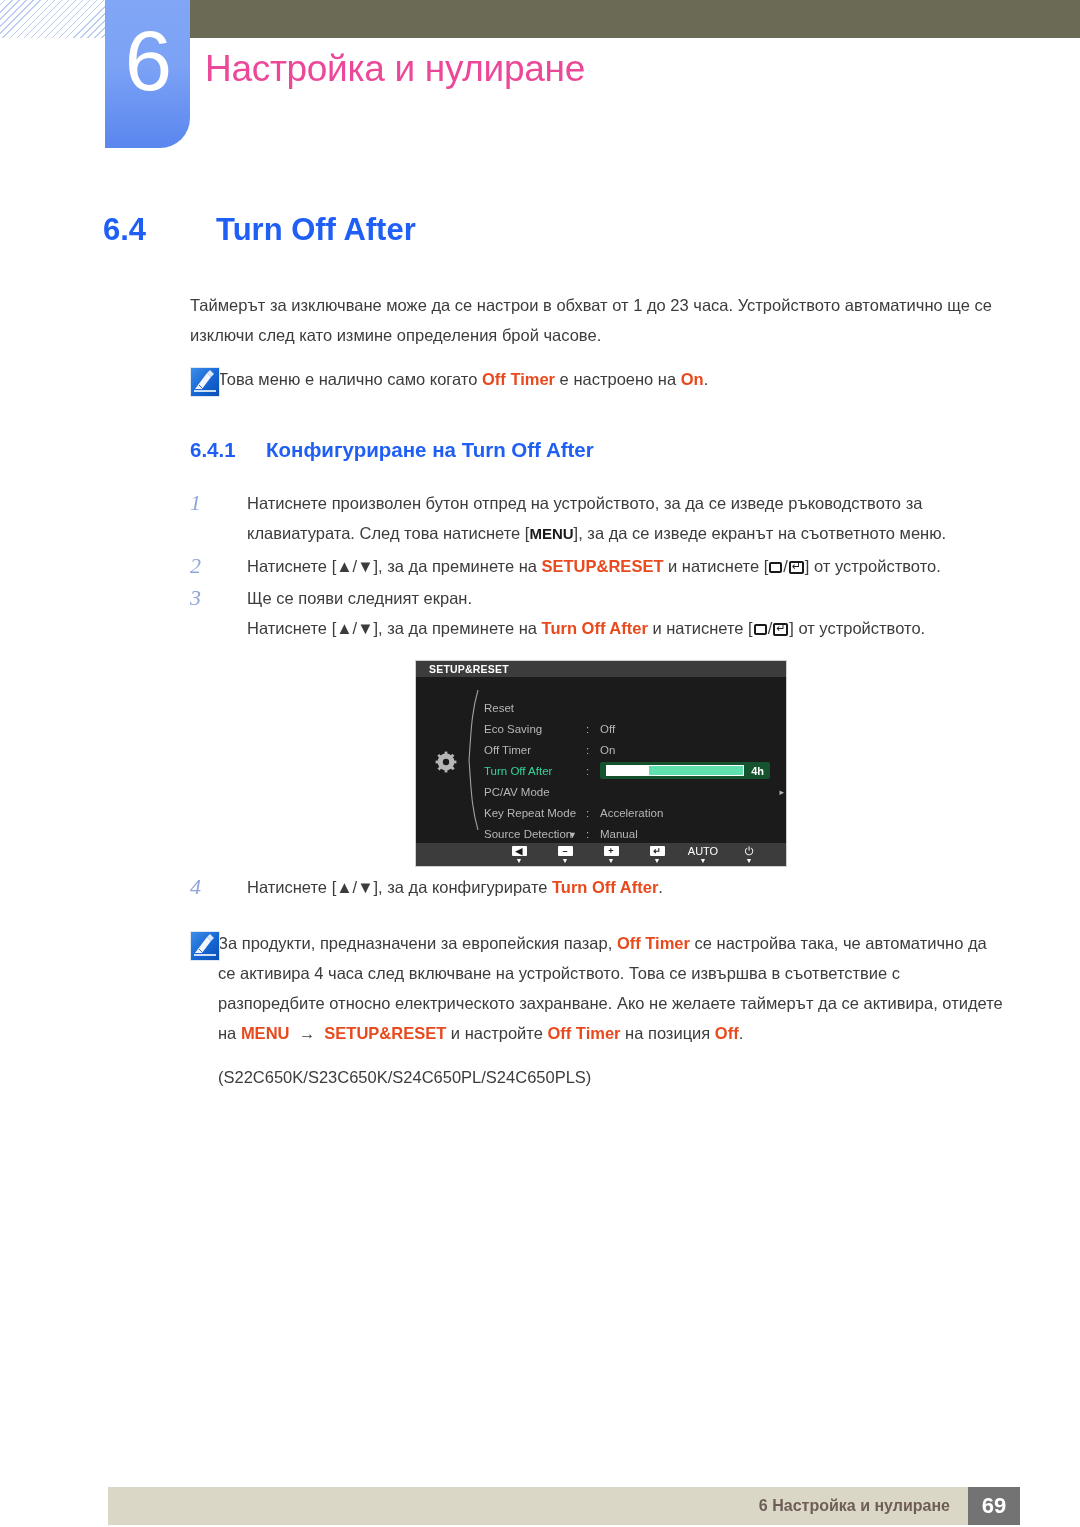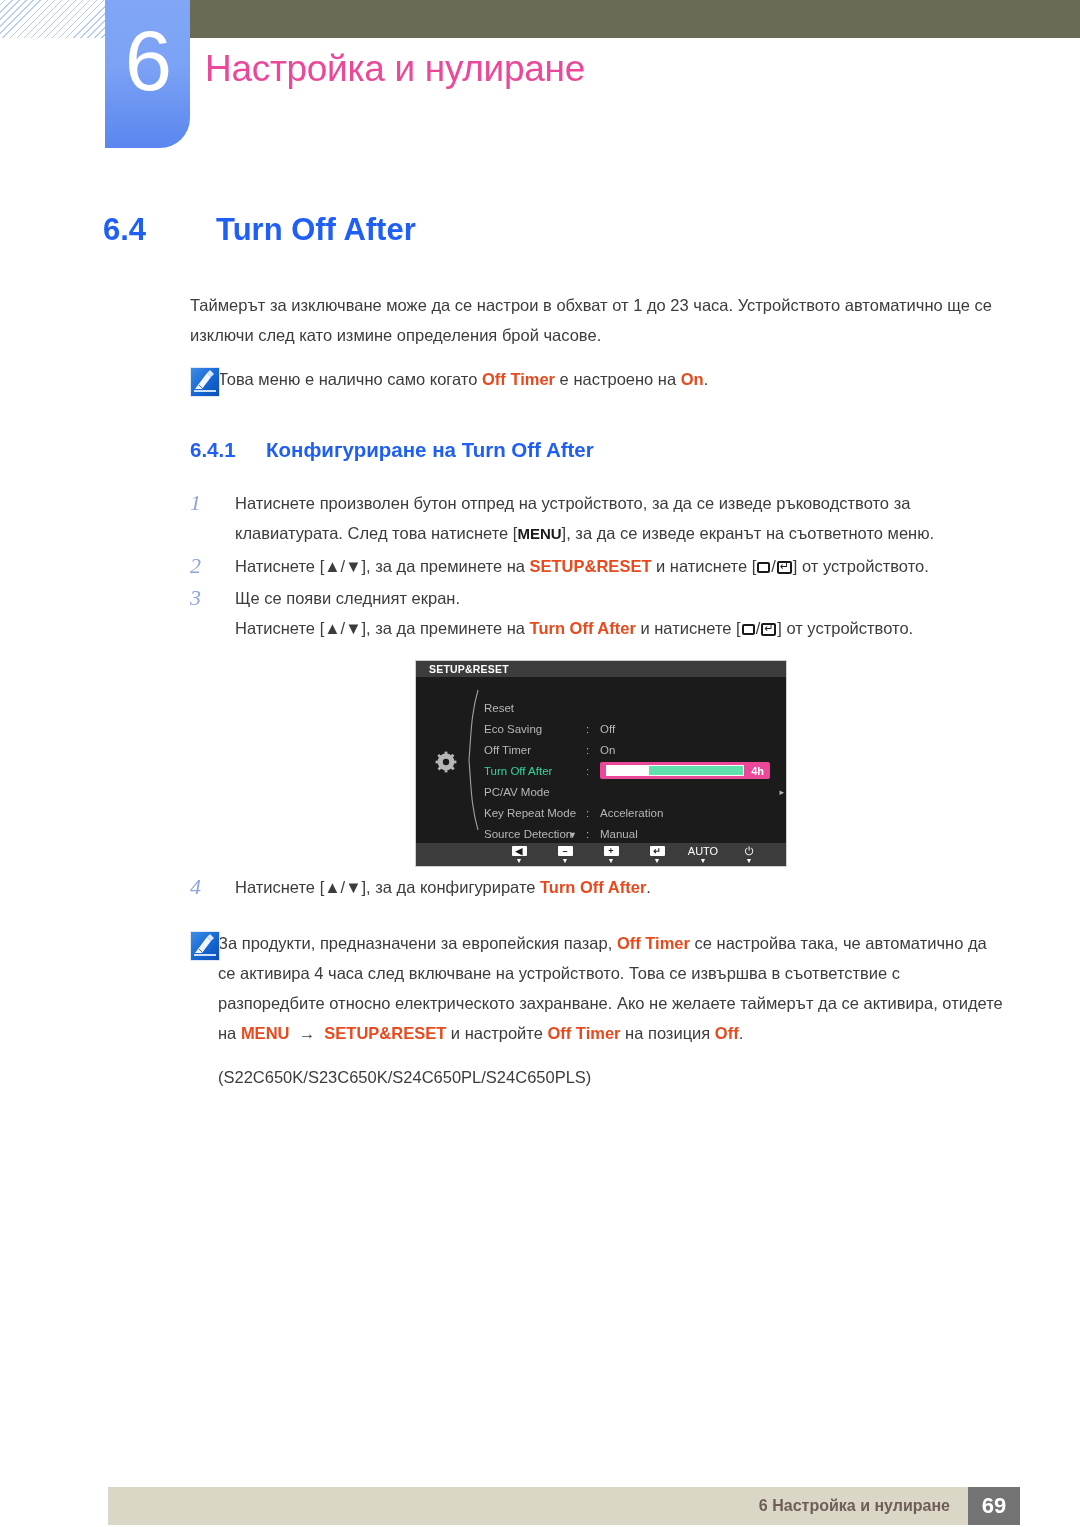--- a/index.html
+++ b/index.html
@@ -77,21 +77,21 @@
 
   
   .steps { position: absolute; left: 190px; top: 488px; width: 818px; }
   .step { position: relative; padding-left: 45px; margin-bottom: 2px; }
   .step-num {
     position: absolute; left: 0; top: 0;
     color: #8fa4d8; font-size: 22px; font-style: italic;
     font-family: "Liberation Serif", serif;
     line-height: 30px; width: 30px; text-align: left;
   }
-  .step-body { font-size: 16.5px; color: #3c3c3c; line-height: 30px; }
+  .step-body { font-size: 16.5px; color: #3c3c3c; line-height: 30px; margin-left: 12px; }
 
   .kw { color: #e8491d; font-weight: bold; }
   .kb { font-weight: bold; color: #1a1a1a; font-size: 15px; }
   .ico-box {
     display: inline-block; width: 13px; height: 11px;
     border: 2px solid #1a1a1a; border-radius: 2px;
     vertical-align: -1px; margin: 0 1px;
   }
   .ico-enter {
     display: inline-block; width: 15px; height: 13px;
@@ -128,21 +128,21 @@
   .osd-rows { position: absolute; left: 68px; top: 20px; width: 300px; }
   .osd-row {
     display: flex; align-items: center; height: 21px;
   }
   .osd-label { width: 102px; color: #b6b6b6; font-size: 11.5px; }
   .osd-colon { width: 14px; color: #b6b6b6; font-size: 11.5px; }
   .osd-val { color: #b6b6b6; font-size: 11.5px; }
   .osd-row.sel .osd-label { color: #35d49a; }
   .osd-row.sel .osd-colon { color: #35d49a; }
   .osd-slider-wrap {
-    background: #ec4899; border-radius: 2px;
+    background: #14532d; border-radius: 2px;
     height: 17px; width: 170px;
     display: flex; align-items: center; padding: 0 6px;
   }
   .osd-slider-track {
     flex: 1; height: 11px; background: #ffffff;
     border: 1px solid #ffffff; position: relative; overflow: hidden;
   }
   .osd-slider-fill-remain {
     position: absolute; right: 0; top: 0; bottom: 0;
     background: #5fe0ac; width: 70%;

